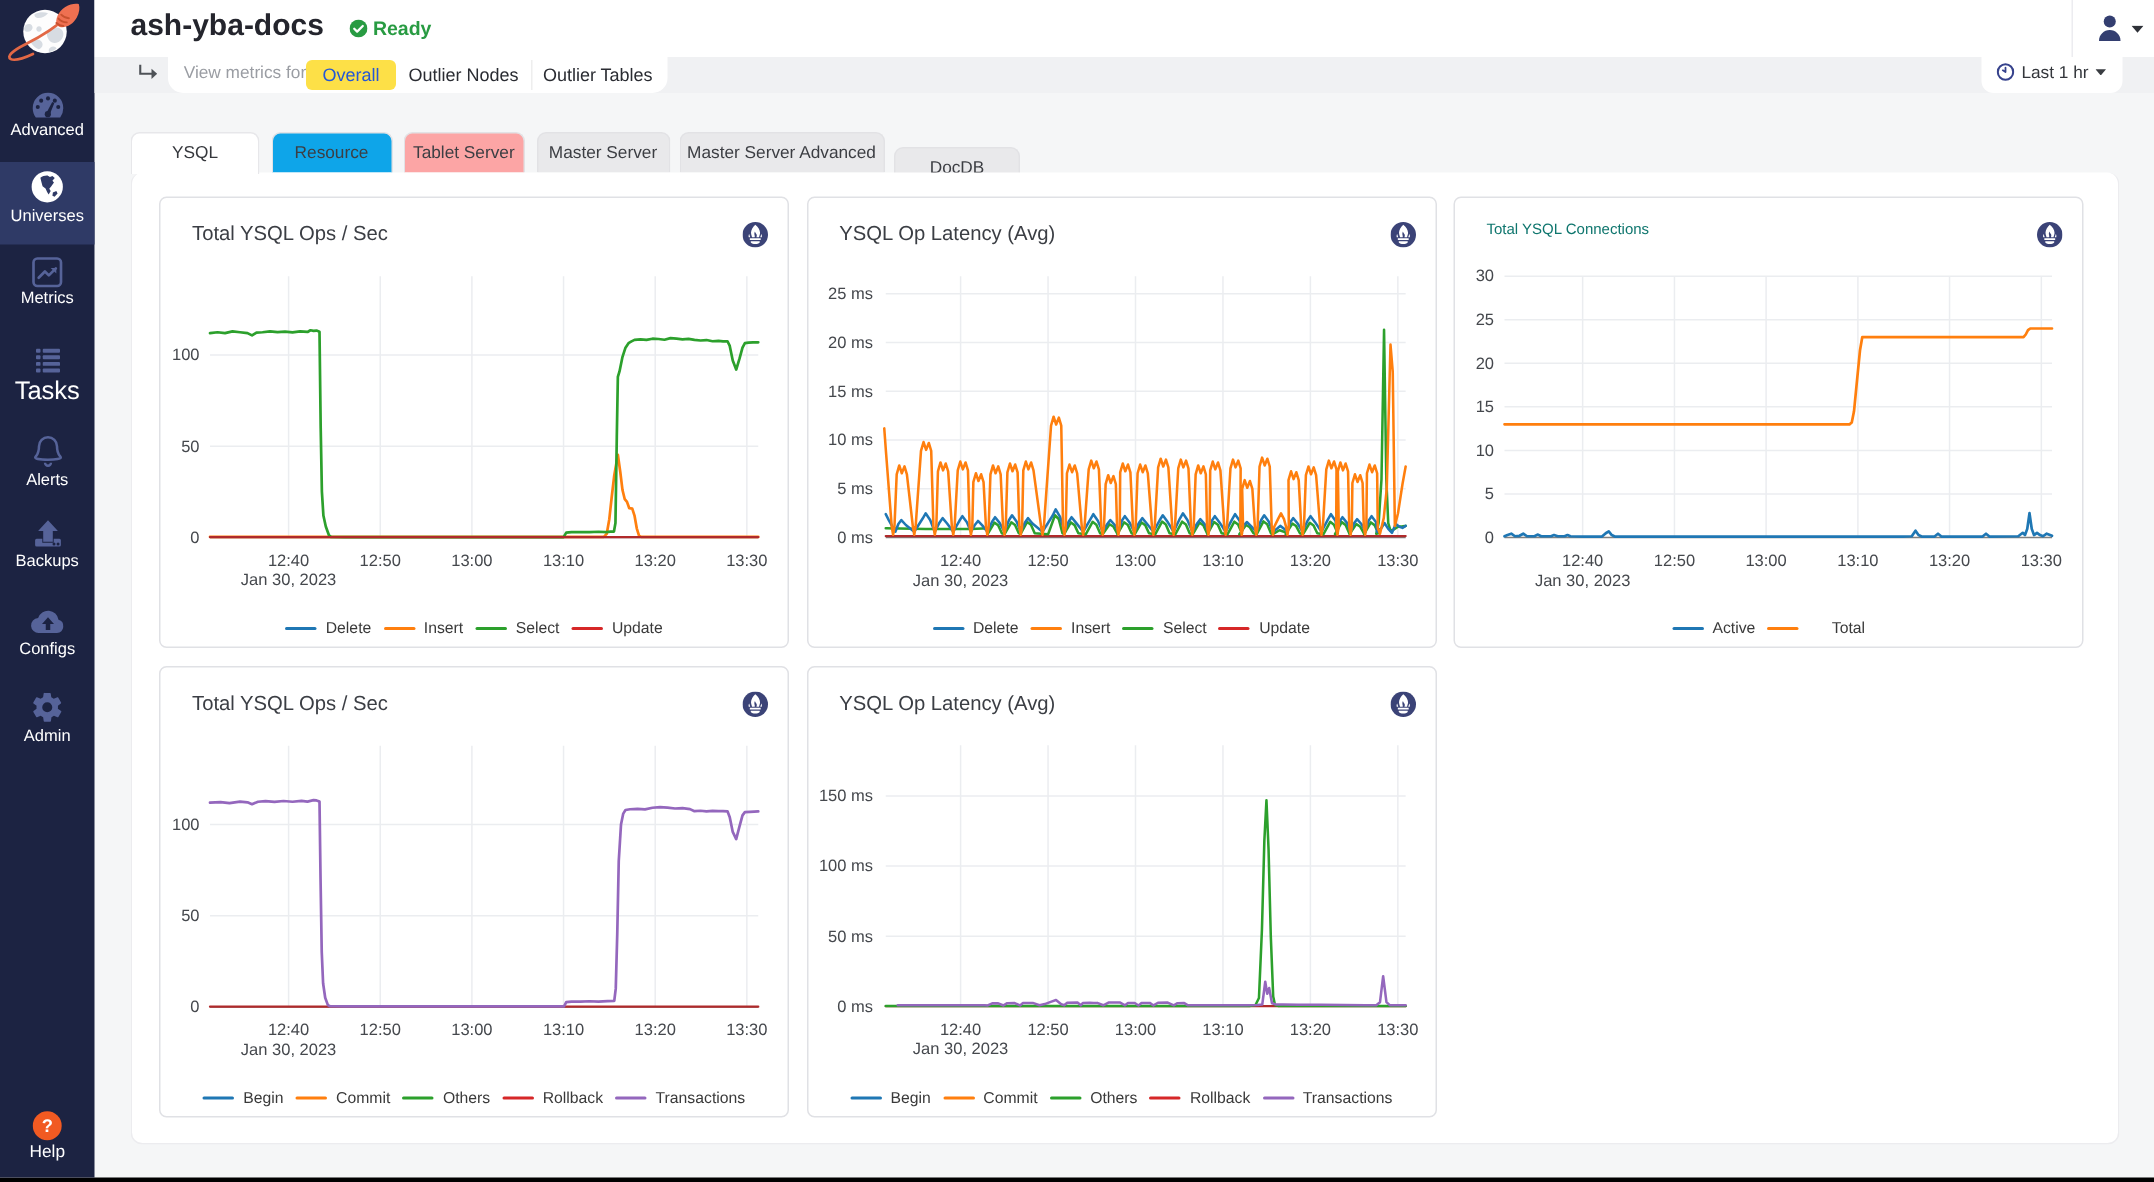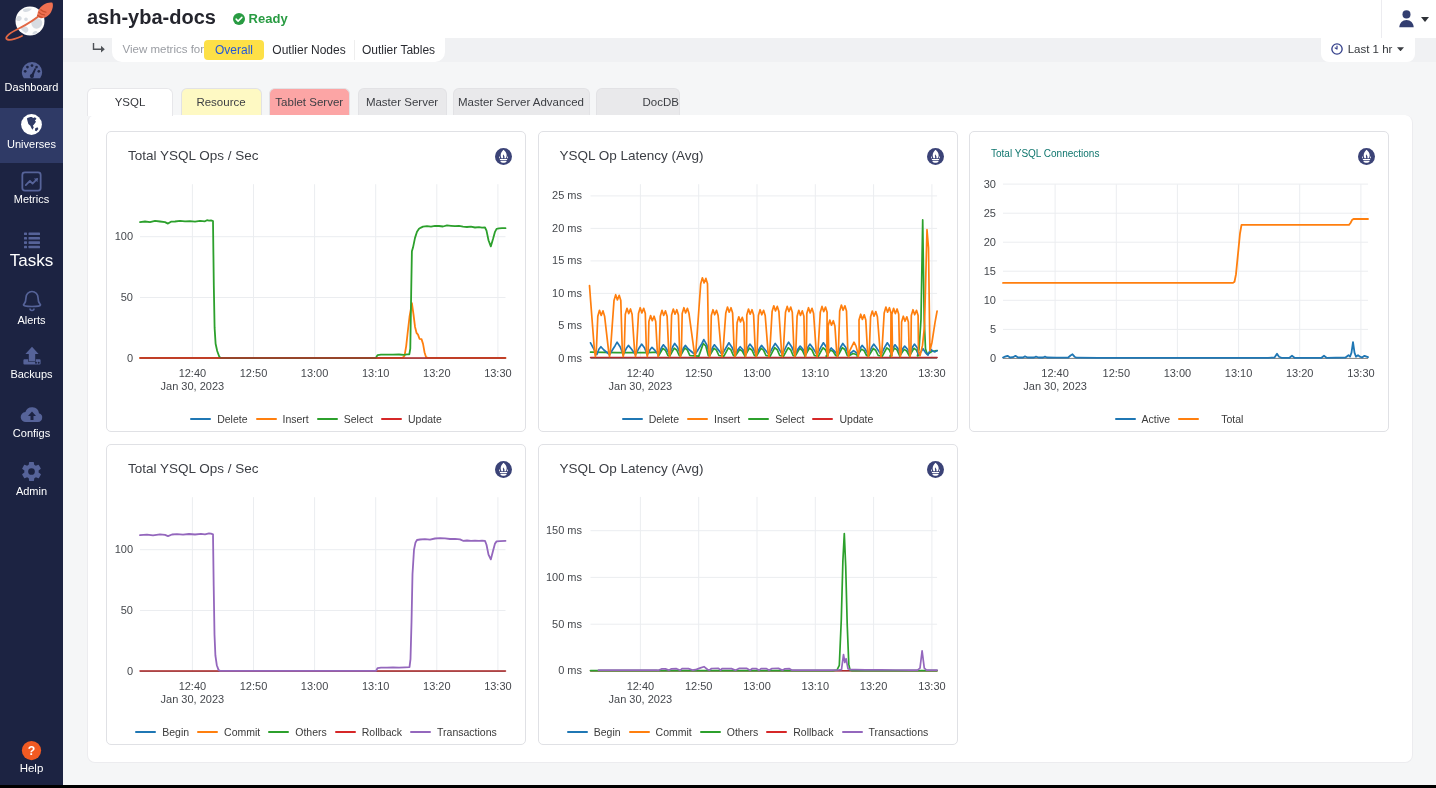--- a/index.html
+++ b/index.html
@@ -28,21 +28,21 @@
         <g fill="#1c2342">
           <circle cx="12" cy="7" r="1.25"></circle>
           <circle cx="7.8" cy="8.4" r="1.25"></circle>
           <circle cx="16.2" cy="8.4" r="1.25"></circle>
           <circle cx="5.7" cy="12.3" r="1.25"></circle>
           <circle cx="18.3" cy="12.3" r="1.25"></circle>
           <path d="M11 16l3.6-6.8 1.3.7-2.9 7.1z"></path>
           <circle cx="11.9" cy="16.7" r="1.9"></circle>
         </g>
       </svg></div>
-    <div style="position:absolute;left:0;top:81.3px;width:63px;text-align:center;font-size:11px;color:#fff">Dashboard</div>
+    <div style="position:absolute;left:0;top:81.3px;width:63px;text-align:center;font-size:11px;color:#fff">Advanced</div>
     <div style="position:absolute;left:0;top:108px;width:63px;height:55px;background:#2f3a66"></div>
     <div style="position:absolute;left:0;top:112.3px;width:63px;height:25px;text-align:center;line-height:0"><svg width="25" height="25" viewBox="0 0 24 24">
         <circle cx="12" cy="12" r="10" fill="#ffffff"></circle>
         <g fill="#2f3a66">
           <path d="M7.6 6.2c1.3-1 3-1.5 4.6-1.4l1.5.9 1.6-.6 1.5 1.3-1.5 1.8 1 1.1-1.7 2.4-1.3 1.5.9 1.5-1.3 2.3-1-1.7-1-2.2-1.9-1.5-.7-2.5z"></path>
           <path d="M15.6 15.6l2.2-.9.8 1.6-1.9 2.1-1.4-.6z"></path>
         </g>
       </svg></div>
     <div style="position:absolute;left:0;top:138.4px;width:63px;text-align:center;font-size:11px;color:#fff">Universes</div>
     <div style="position:absolute;left:0;top:169.4px;width:63px;height:25px;text-align:center;line-height:0"><svg width="25" height="25" viewBox="0 0 24 24">
@@ -121,25 +121,25 @@
   <span style="position:absolute;left:243px;top:2px;width:88px;height:20px;text-align:center;line-height:20px;font-size:12px;color:#2a2c32">Outlier Tables</span>
 </div>
 <div style="position:absolute;left:1320.5px;top:38px;width:94px;height:24px;background:#fff;border-radius:0 0 8px 8px;text-align:center;line-height:23px;font-size:11.5px;color:#33363b"><svg width="12" height="12" viewBox="0 0 14 14" style="vertical-align:-1.5px;margin-right:5px">
       <circle cx="7" cy="7" r="6" fill="none" stroke="#36428c" stroke-width="1.6"></circle>
       <path d="M7 3.6V7M7 7L4.9 5.7" stroke="#36428c" stroke-width="1.4" fill="none" stroke-linecap="round"></path>
     </svg>Last 1 hr<svg width="7" height="4.5" viewBox="0 0 10 6" style="vertical-align:2px;margin-left:5px">
       <path d="M0 0h10L5 6z" fill="#3a3d42"></path>
     </svg></div>
 
 <div style="position:absolute;left:87px;top:88px;width:86px;background:#fff;border:1px solid #e7e7ea;border-bottom:none;border-radius:6px 6px 0 0;height:28px;z-index:3;color:#35373c;box-sizing:border-box;text-align:center;line-height:26px;font-size:11.5px">YSQL</div>
-<div style="position:absolute;left:180.5px;top:88px;width:81px;background:#fef9c3;border:1px solid #e2e2e5;border-bottom:none;border-radius:6px 6px 0 0;height:27px;color:#3c3e43;box-sizing:border-box;text-align:center;line-height:26px;font-size:11.5px">Resource</div>
+<div style="position:absolute;left:180.5px;top:88px;width:81px;background:#0ea5e9;border:1px solid #e2e2e5;border-bottom:none;border-radius:6px 6px 0 0;height:27px;color:#3c3e43;box-sizing:border-box;text-align:center;line-height:26px;font-size:11.5px">Resource</div>
 <div style="position:absolute;left:268.5px;top:88px;width:81.5px;background:#fca5a5;border:1px solid #e2e2e5;border-bottom:none;border-radius:6px 6px 0 0;height:27px;color:#3c3e43;box-sizing:border-box;text-align:center;line-height:26px;font-size:11.5px">Tablet Server</div>
 <div style="position:absolute;left:357.5px;top:88px;width:89px;background:#e9e9eb;border:1px solid #e2e2e5;border-bottom:none;border-radius:6px 6px 0 0;height:27px;color:#3c3e43;box-sizing:border-box;text-align:center;line-height:26px;font-size:11.5px">Master Server</div>
 <div style="position:absolute;left:452.5px;top:88px;width:137px;background:#e9e9eb;border:1px solid #e2e2e5;border-bottom:none;border-radius:6px 6px 0 0;height:27px;color:#3c3e43;box-sizing:border-box;text-align:center;line-height:26px;font-size:11.5px">Master Server Advanced</div>
-<div style="position:absolute;left:596px;top:88px;width:84px;background:#e9e9eb;border:1px solid #e2e2e5;border-bottom:none;border-radius:6px 6px 0 0;height:27px;color:#3c3e43;box-sizing:border-box;text-align:right;line-height:26px;font-size:11.5px">DocDB</div>
+<div style="position:absolute;left:596px;top:98px;width:84px;background:#e9e9eb;border:1px solid #e2e2e5;border-bottom:none;border-radius:6px 6px 0 0;height:27px;color:#3c3e43;box-sizing:border-box;text-align:center;line-height:26px;font-size:11.5px">DocDB</div>
 
 <div style="position:absolute;left:87px;top:115px;width:1326px;height:648px;background:#fff;border:1px solid #ececef;border-top:none;border-radius:8px;box-sizing:border-box">
 <div style="position:absolute;left:18px;top:16px;width:420px;height:301px;background:#fff;border:1px solid #e0e1e5;border-radius:5px;box-sizing:border-box">
       <div style="position:absolute;left:21px;top:16px;font-size:13.5px;color:#3b3e44">Total YSQL Ops / Sec</div>
       <svg width="17" height="17" viewBox="0 0 24 24" style="position:absolute;right:13px;top:16px">
         <circle cx="12" cy="12" r="12" fill="#3b4377"></circle>
         <path fill="#fff" d="M12 2.6c2.7 2.1 4.5 4.9 4.5 7.6 0 1.3-.4 2.2-.7 3.2-.1.3-.2.7-.2 1h-2.5c.4-.8.5-1.9.1-2.8-.4-1-1.3-1.5-1.5-2.7-.5.8-.7 1.8-.5 2.8.2.9.6 1.8.2 2.7H8.9c0-.3-.1-.7-.2-1-.3-1-.7-1.9-.7-3.2 0-2.7 1.8-5.5 4-7.6z"></path>
         <path fill="#fff" d="M6.3 11.2c.2 1.3.8 2.2 1 3.2H5.9c-.3-1.1-.2-2.2.4-3.2zm11.4 0c.6 1 .7 2.1.4 3.2h-1.4c.2-1 .8-1.9 1-3.2z"></path>
         <path fill="#fff" d="M6.9 15.4h10.2v1.6H6.9zM7.8 18.1h8.4v1.2c-1 .9-2.5 1.5-4.2 1.5s-3.2-.6-4.2-1.5z"></path>
       </svg>

